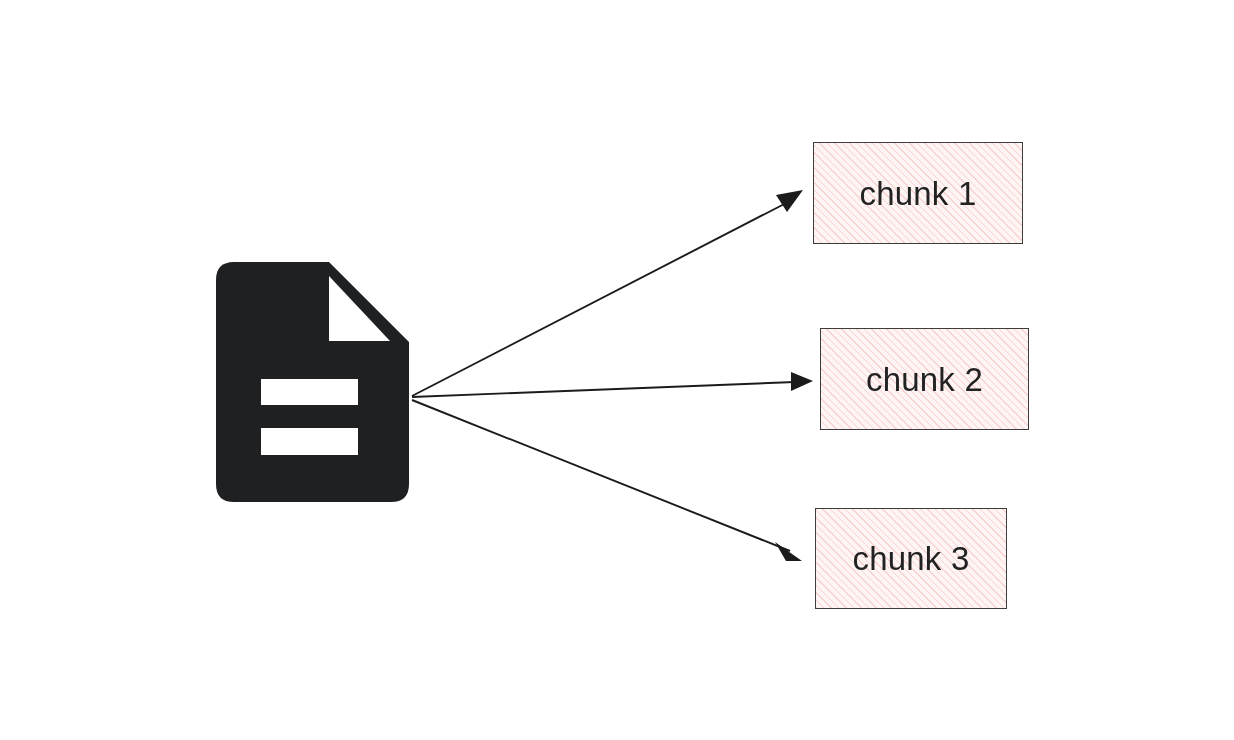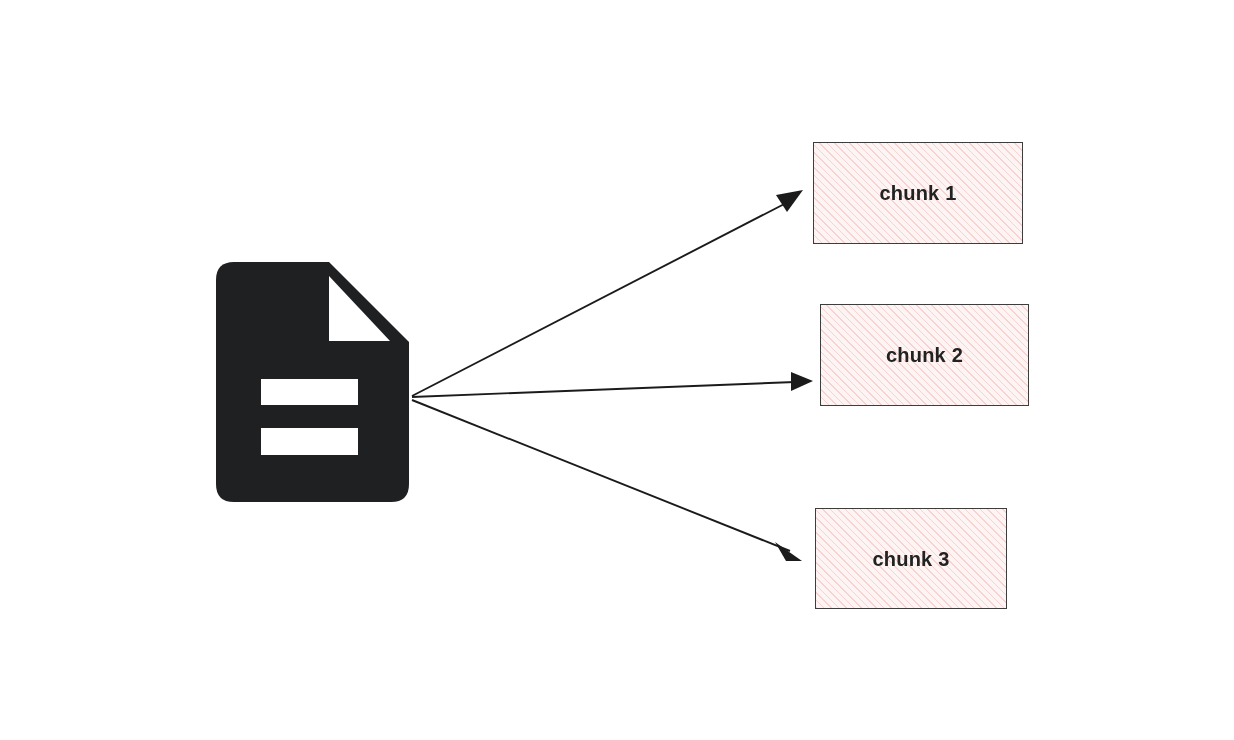--- a/index.html
+++ b/index.html
@@ -37,29 +37,29 @@
         #f6d3d0 1px,
         rgba(255,255,255,0) 1px,
         rgba(255,255,255,0) 5.3px
       );
     display: flex;
     align-items: center;
     justify-content: center;
   }
   .chunk-label {
     font-family: "Liberation Sans", sans-serif;
-    font-size: 20px;
-    font-weight: 700;
+    font-size: 33px;
+    font-weight: 400;
     color: #222222;
     letter-spacing: 0.2px;
     line-height: 1;
     white-space: nowrap;
   }
   #chunk-box-1 { left: 813px;  top: 142px; width: 210px; height: 102px; }
-  #chunk-box-2 { left: 820px;  top: 304px; width: 209px; height: 102px; }
+  #chunk-box-2 { left: 820px;  top: 328px; width: 209px; height: 102px; }
   #chunk-box-3 { left: 815px;  top: 508px; width: 192px; height: 101px; }
 </style>
 </head>
 <body>
 
 <div id="canvas">
 
   <svg id="diagram-svg" viewBox="0 0 1234 740">
 
     <g>

